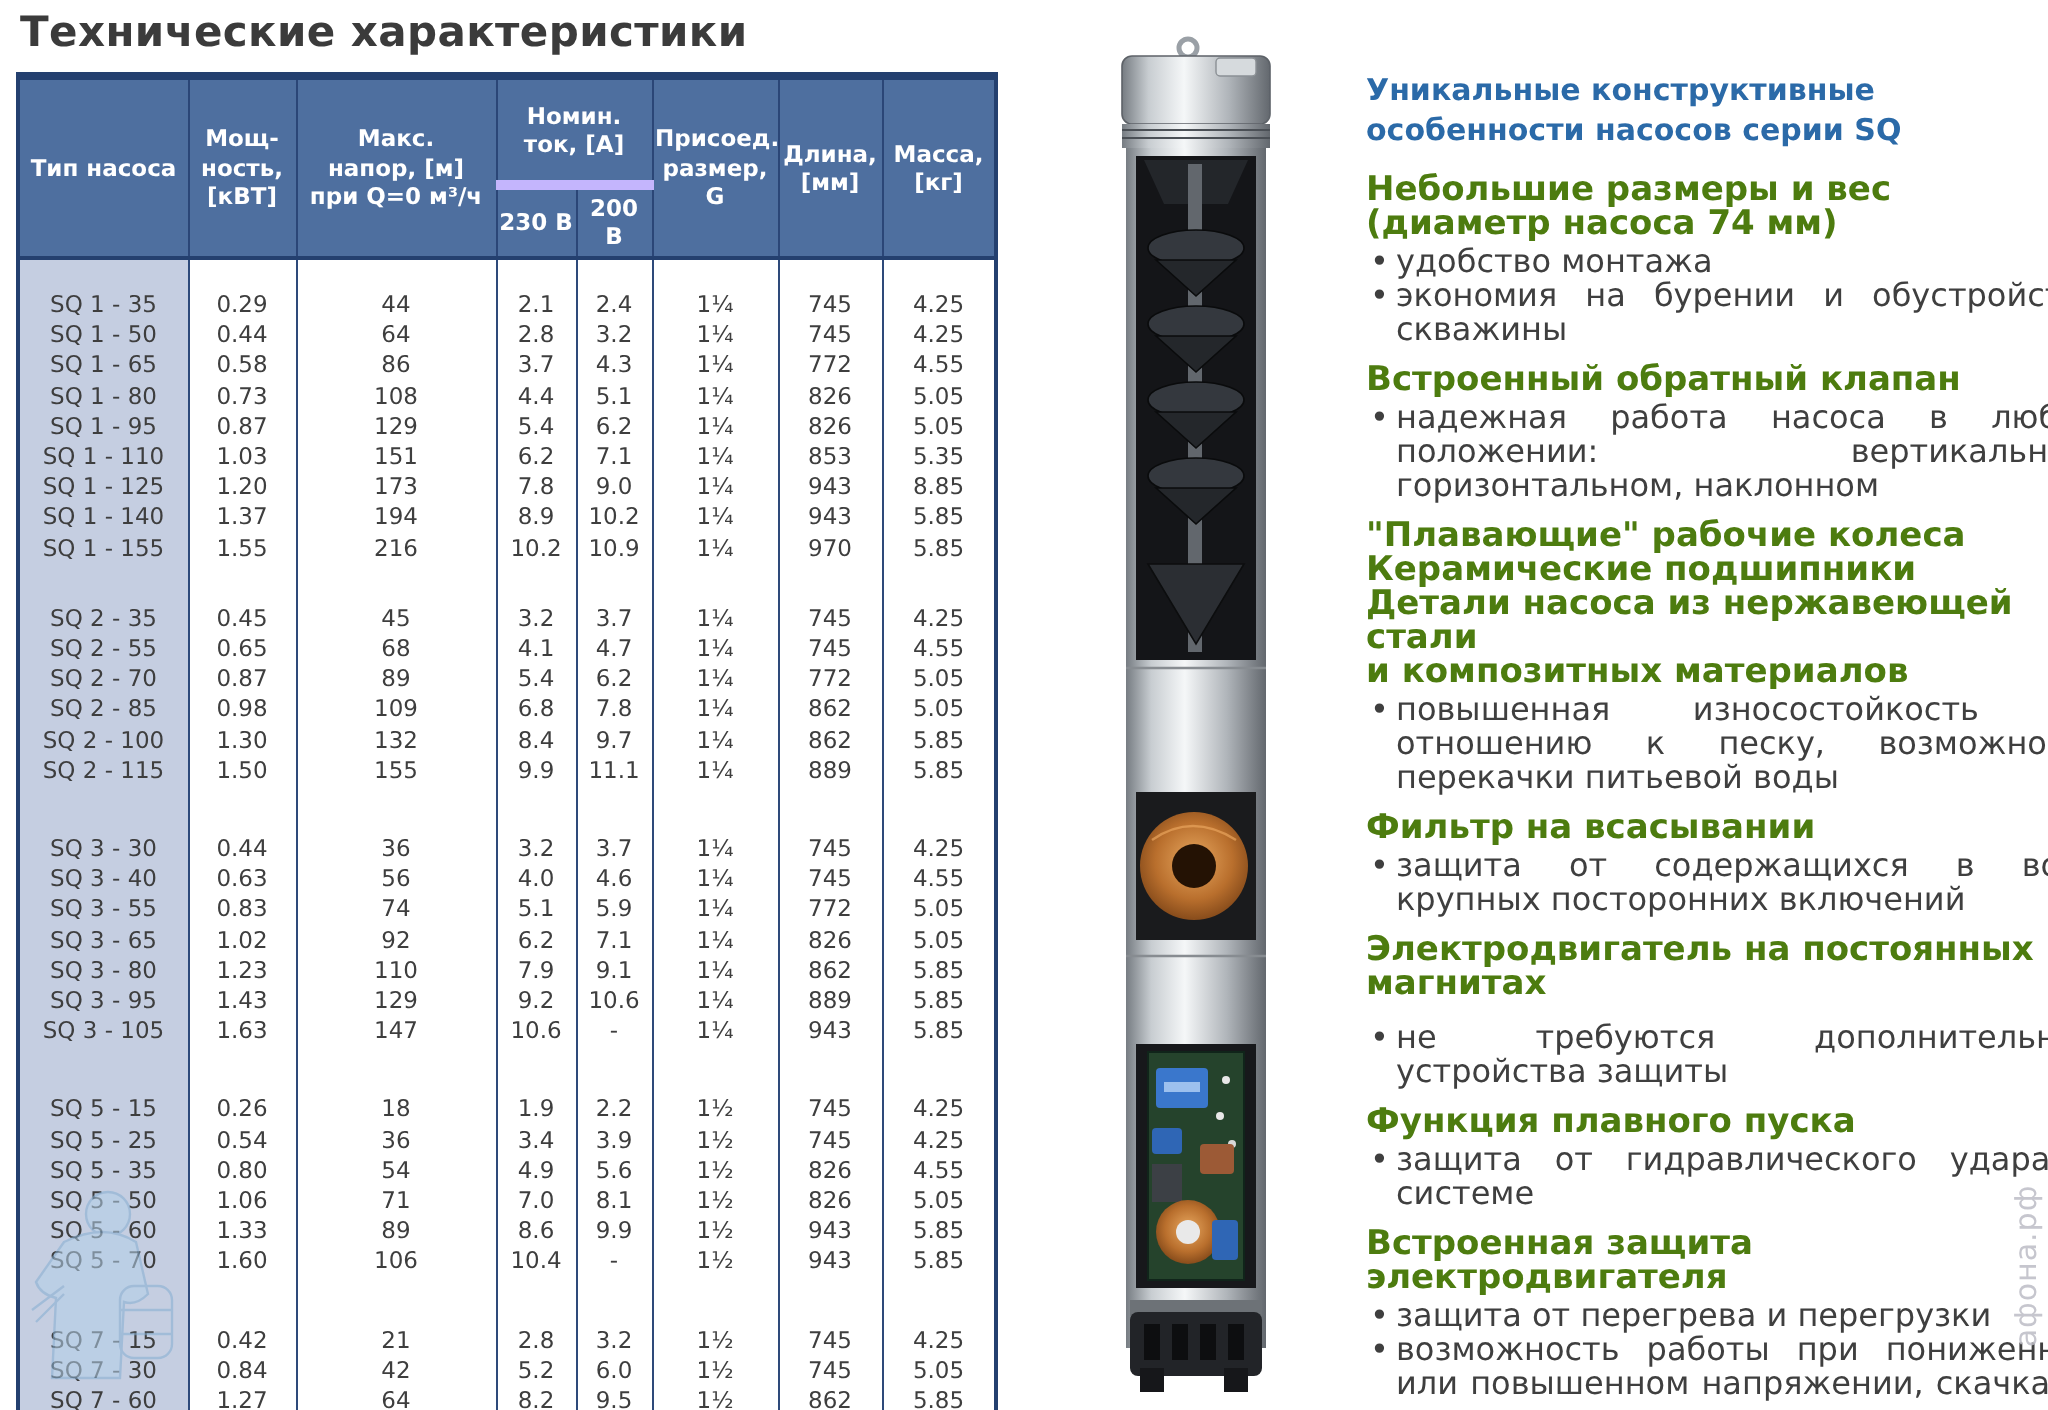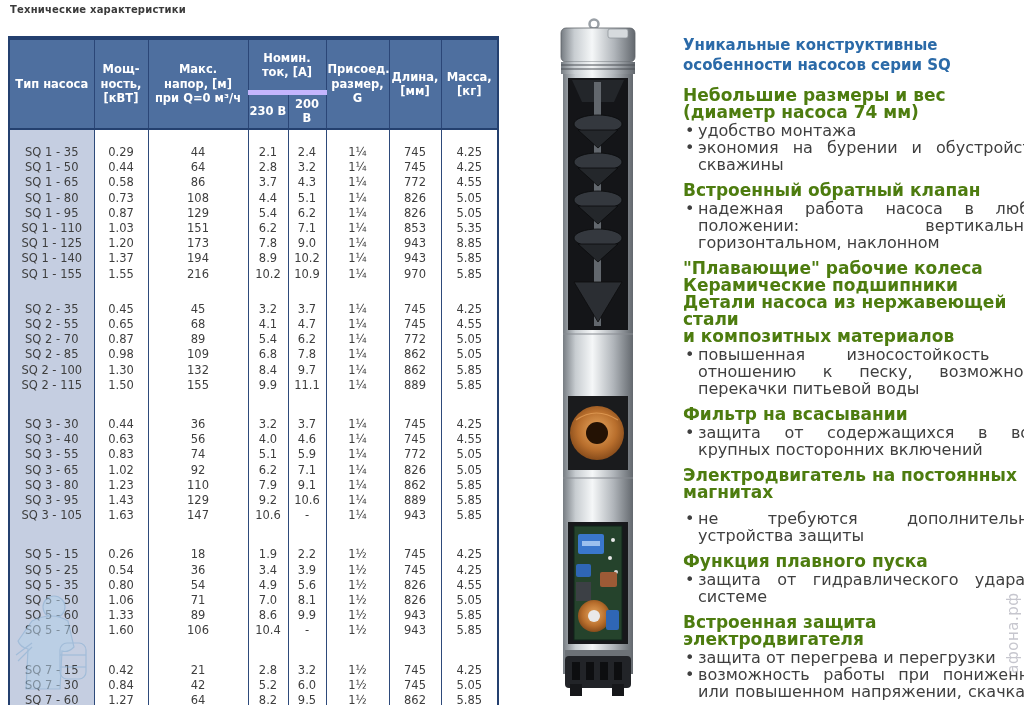--- a/index.html
+++ b/index.html
@@ -1,19 +1,19 @@
 <!DOCTYPE html>
 <html><head>
 <meta charset="utf-8">
 <style>
   html,body{margin:0;padding:0;background:#fff;}
   body{width:1024px;height:705px;position:relative;overflow:hidden;
        font-family:"DejaVu Sans","Liberation Sans",sans-serif;}
 
-  .page-title{position:absolute;left:10px;top:4px;font-size:10px;font-weight:bold;
+  .page-title{position:absolute;left:10px;top:4px;font-size:21px;font-weight:bold;
               color:#3b3b3b;letter-spacing:.2px;}
 
   
   table.specs{position:absolute;left:8px;top:36px;width:489px;border-collapse:collapse;
               table-layout:fixed;background:#fff;border:2px solid #24406f;border-top-width:4px;}
   table.specs th{background:#4e6f9f;color:#fff;font-size:11.5px;font-weight:bold;
                  white-space:pre-line;line-height:1.25;vertical-align:middle;
                  padding:2px 1px;border-right:1px solid #2b4677;
                  border-bottom:2px solid #24406f;}
   table.specs tr.h1 th{height:46px;}

